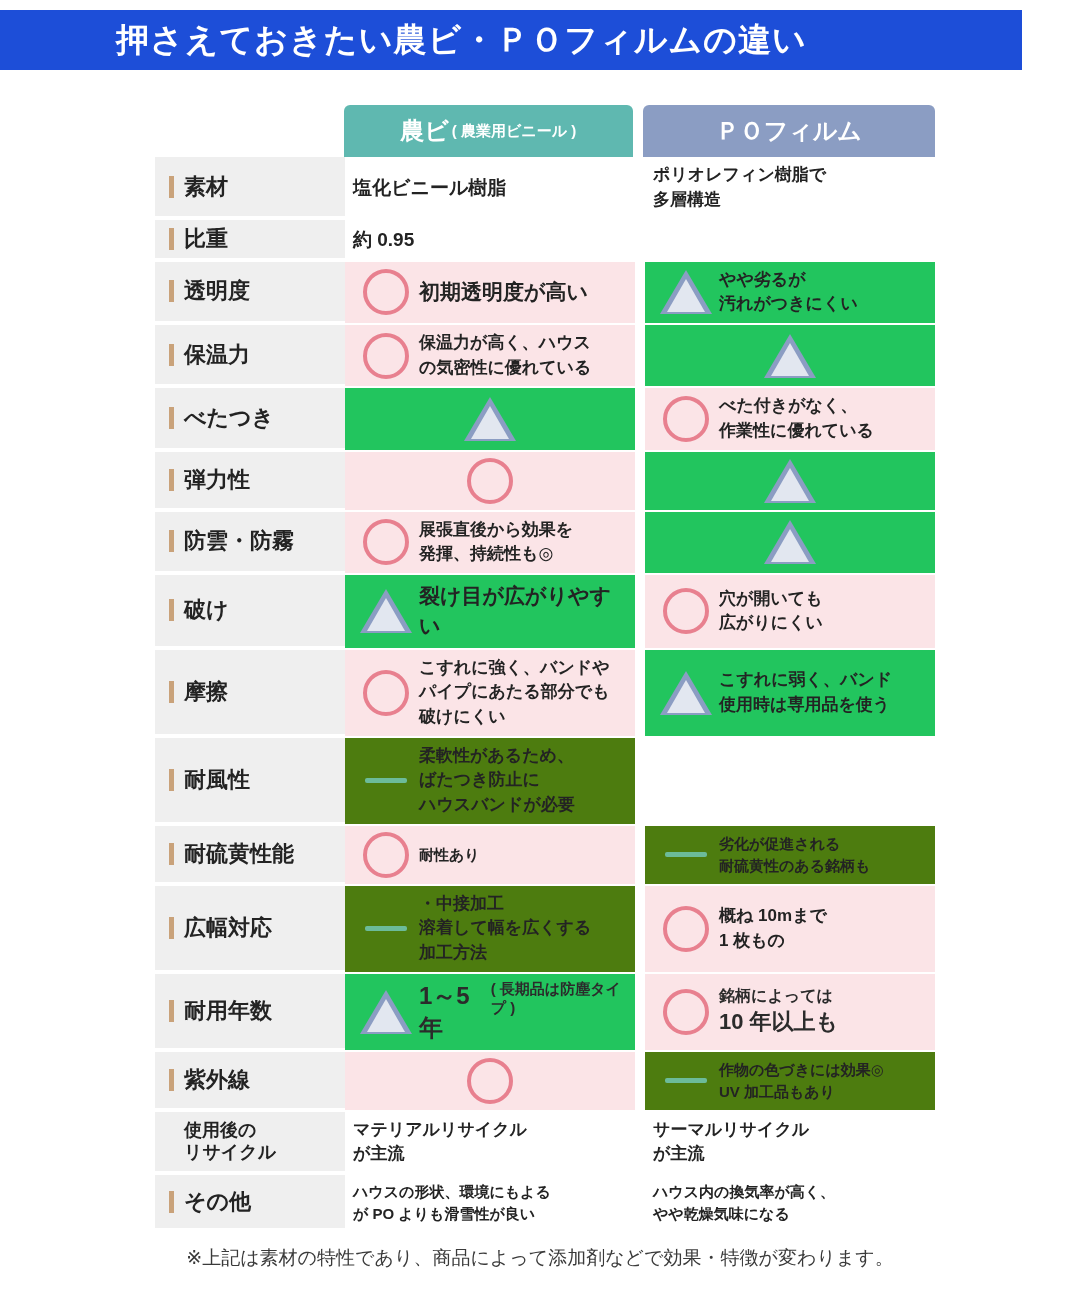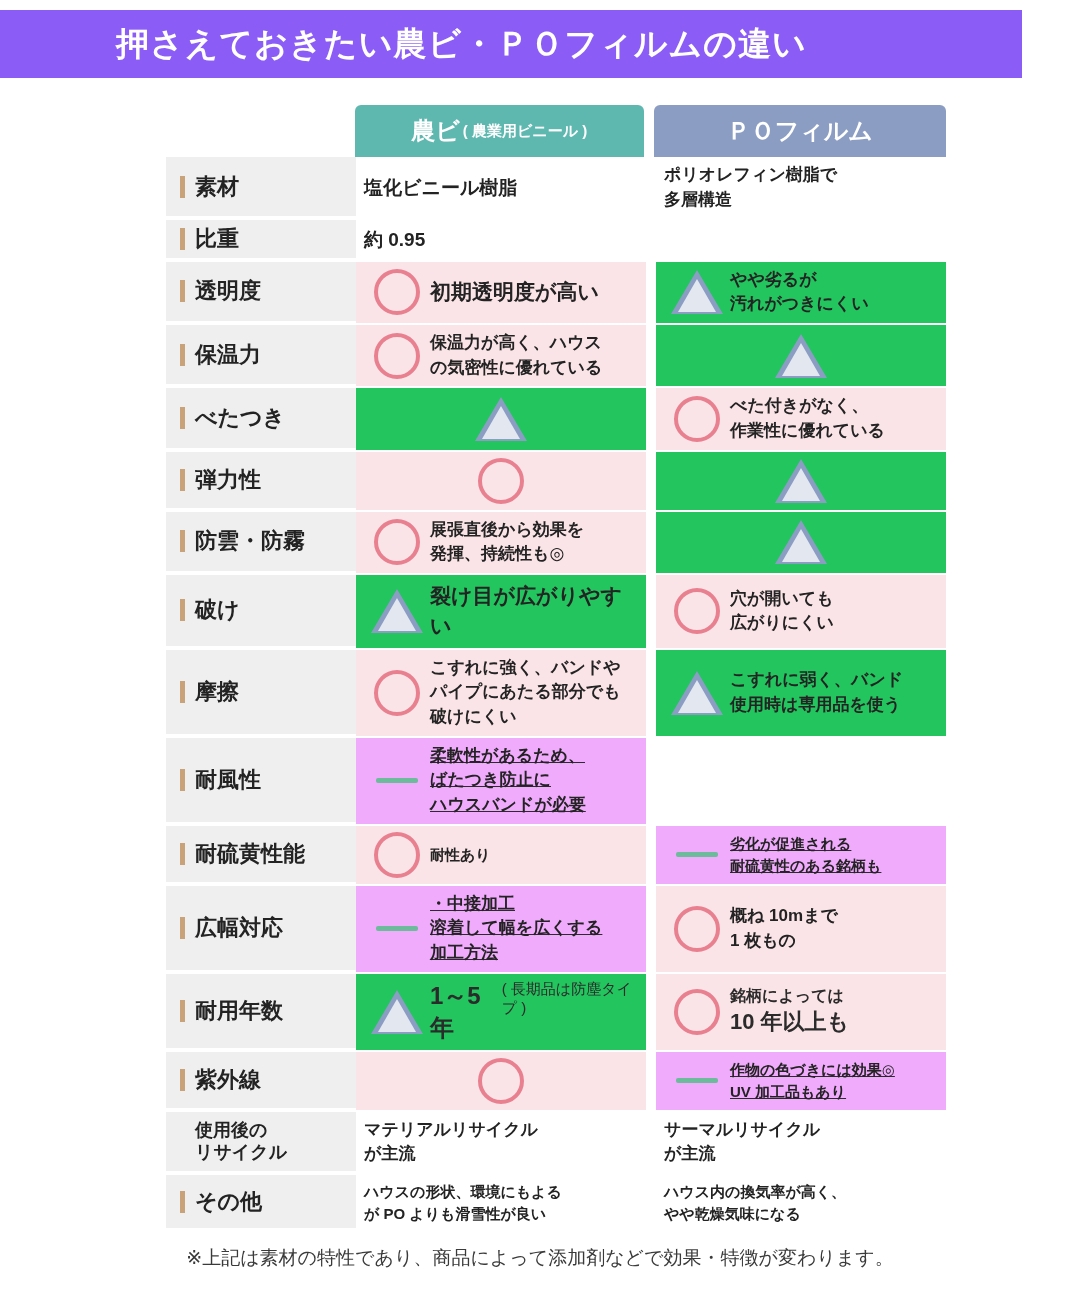--- a/index.html
+++ b/index.html
@@ -8,36 +8,36 @@
     width: 1080px; height: 1300px;
     background: #ffffff;
     font-family: "Liberation Sans", "DejaVu Sans", sans-serif;
     color: #2b2b2b;
   }
   .page { position: relative; width: 1080px; height: 1300px; overflow: hidden; }
 
   
   .title-bar {
     position: absolute; left: 0; top: 10px;
-    width: 1022px; height: 68px;
-    background: #8b5cf6;
+    width: 1022px; height: 60px;
+    background: #1d4ed8;
     display: flex; align-items: center;
   }
   .title-text {
     color: #ffffff;
     font-size: 33px;
     font-weight: bold;
     letter-spacing: 1px;
     padding-left: 116px;
   }
 
   
   .table {
     position: absolute;
-    left: 166px; top: 105px;
+    left: 155px; top: 105px;
     width: 780px;
   }
   .col-a { width: 290px; }
   .col-b { width: 294px; }
 
   .head-row { display: flex; height: 52px; }
   .head-spacer { width: 190px; }
   .head-cell {
     display: flex; align-items: center; justify-content: center;
     color: #fff; font-size: 24px; font-weight: bold;
@@ -64,21 +64,21 @@
   }
   .cell {
     width: 290px;
     display: flex; align-items: center;
     padding: 6px 8px;
     position: relative;
   }
   .cell.a { margin-right: 10px; }
   .bg-pink { background: #fbe4e7; }
   .bg-blue { background: #22c55e; }
-  .bg-green { background: #f0abfc; text-decoration: underline; }
+  .bg-green { background: #4d7c0f; }
   .bg-plain { background: #ffffff; }
 
   .mark { flex: 0 0 auto; width: 66px; display: flex; align-items: center; justify-content: center; }
   .mark.center { width: 100%; }
   .circle {
     width: 46px; height: 46px; border-radius: 50%;
     border: 4px solid #e8808f;
   }
   .tri {
     width: 0; height: 0;
@@ -110,21 +110,21 @@
   .txt {
     font-size: 17px; line-height: 1.45; font-weight: bold; color: #232323;
     white-space: pre-line;
   }
   .txt.big { font-size: 21px; }
   .txt.plain { font-weight: bold; font-size: 19px; }
   .txt.note { font-size: 15px; font-weight: bold; }
 
   .years { display: flex; flex-direction: row; justify-content: center; }
   .years .main { font-size: 24px; font-weight: bold; }
-  .years .sub { font-size: 15px; font-weight: normal; }
+  .years .sub { font-size: 15px; font-weight: bold; }
   .yearsb .l1 { font-size: 16px; font-weight: bold; }
   .yearsb .l2 { font-size: 22px; font-weight: bold; }
 
   .footer {
     position: absolute; left: 0; top: 1245px;
     width: 1080px; text-align: center;
     font-size: 19px; font-weight: normal; color: #3a3a3a;
   }
 </style>
 </head>

